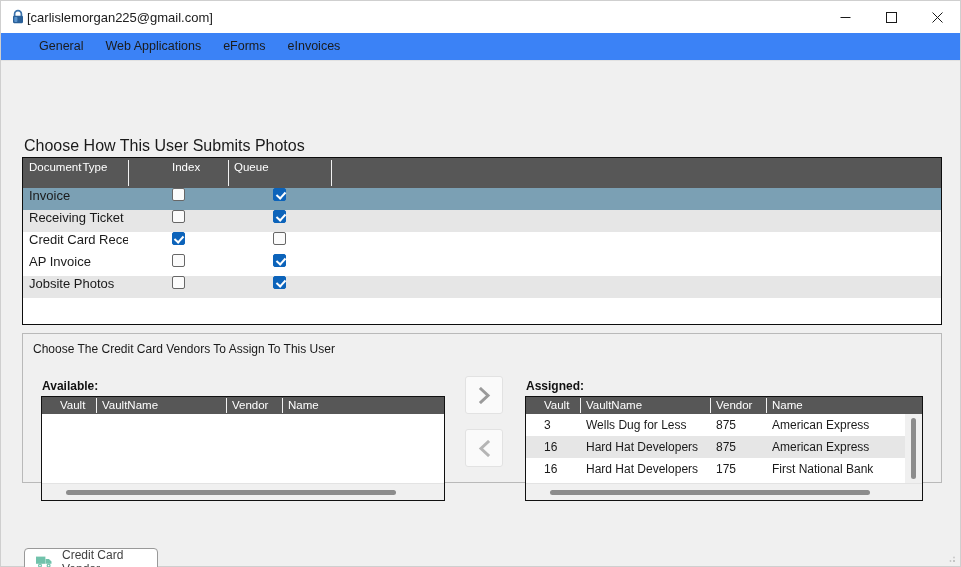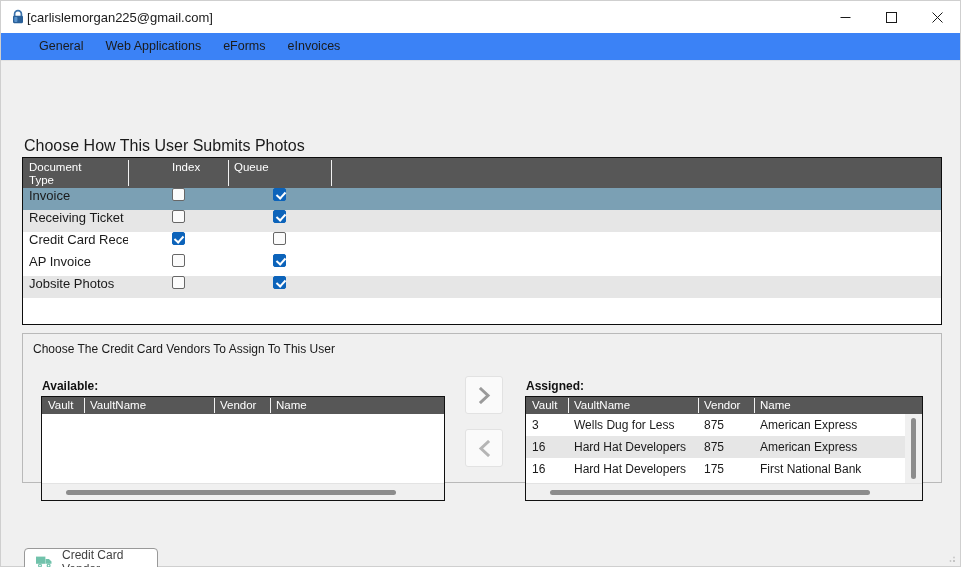--- a/index.html
+++ b/index.html
@@ -150,21 +150,21 @@
     content: "";
     position: absolute;
     left: 0; top: 2px; bottom: 2px;
     width: 1px;
     background: #f2f2f2;
   }
   .gh-doc { width: 105px; }
   .gh-idx { width: 100px; padding-left: 44px; }
   .gh-que { width: 103px; }
   .gh-rest { flex: 1; }
-  .gh-two-line { flex-direction: column; gap: 1px; }
+  .gh-two-line { flex-direction: row; gap: 1px; }
 
   .grid-row {
     display: flex;
     height: 22px;
     align-items: flex-start;
     font-size: 13px;
     color: #1a1a1a;
     background: #ffffff;
   }
   .grid-row.alt { background: #e6e6e6; }
@@ -275,21 +275,21 @@
     background: #ffffff;
   }
   .lb-row.alt { background: #e6e6e6; }
   .lb-cell {
     box-sizing: border-box;
     padding-left: 6px;
     white-space: nowrap;
     overflow: hidden;
   }
 
-  .c-vault { width: 42px; }
+  .c-vault { width: 42px; margin-left: 12px; }
   .c-vname { width: 130px; }
   .c-vendor { width: 56px; }
   .c-name  { flex: 1; }
 
   .hscroll {
     position: absolute;
     left: 0;
     bottom: 0;
     height: 17px;
     width: 100%;

